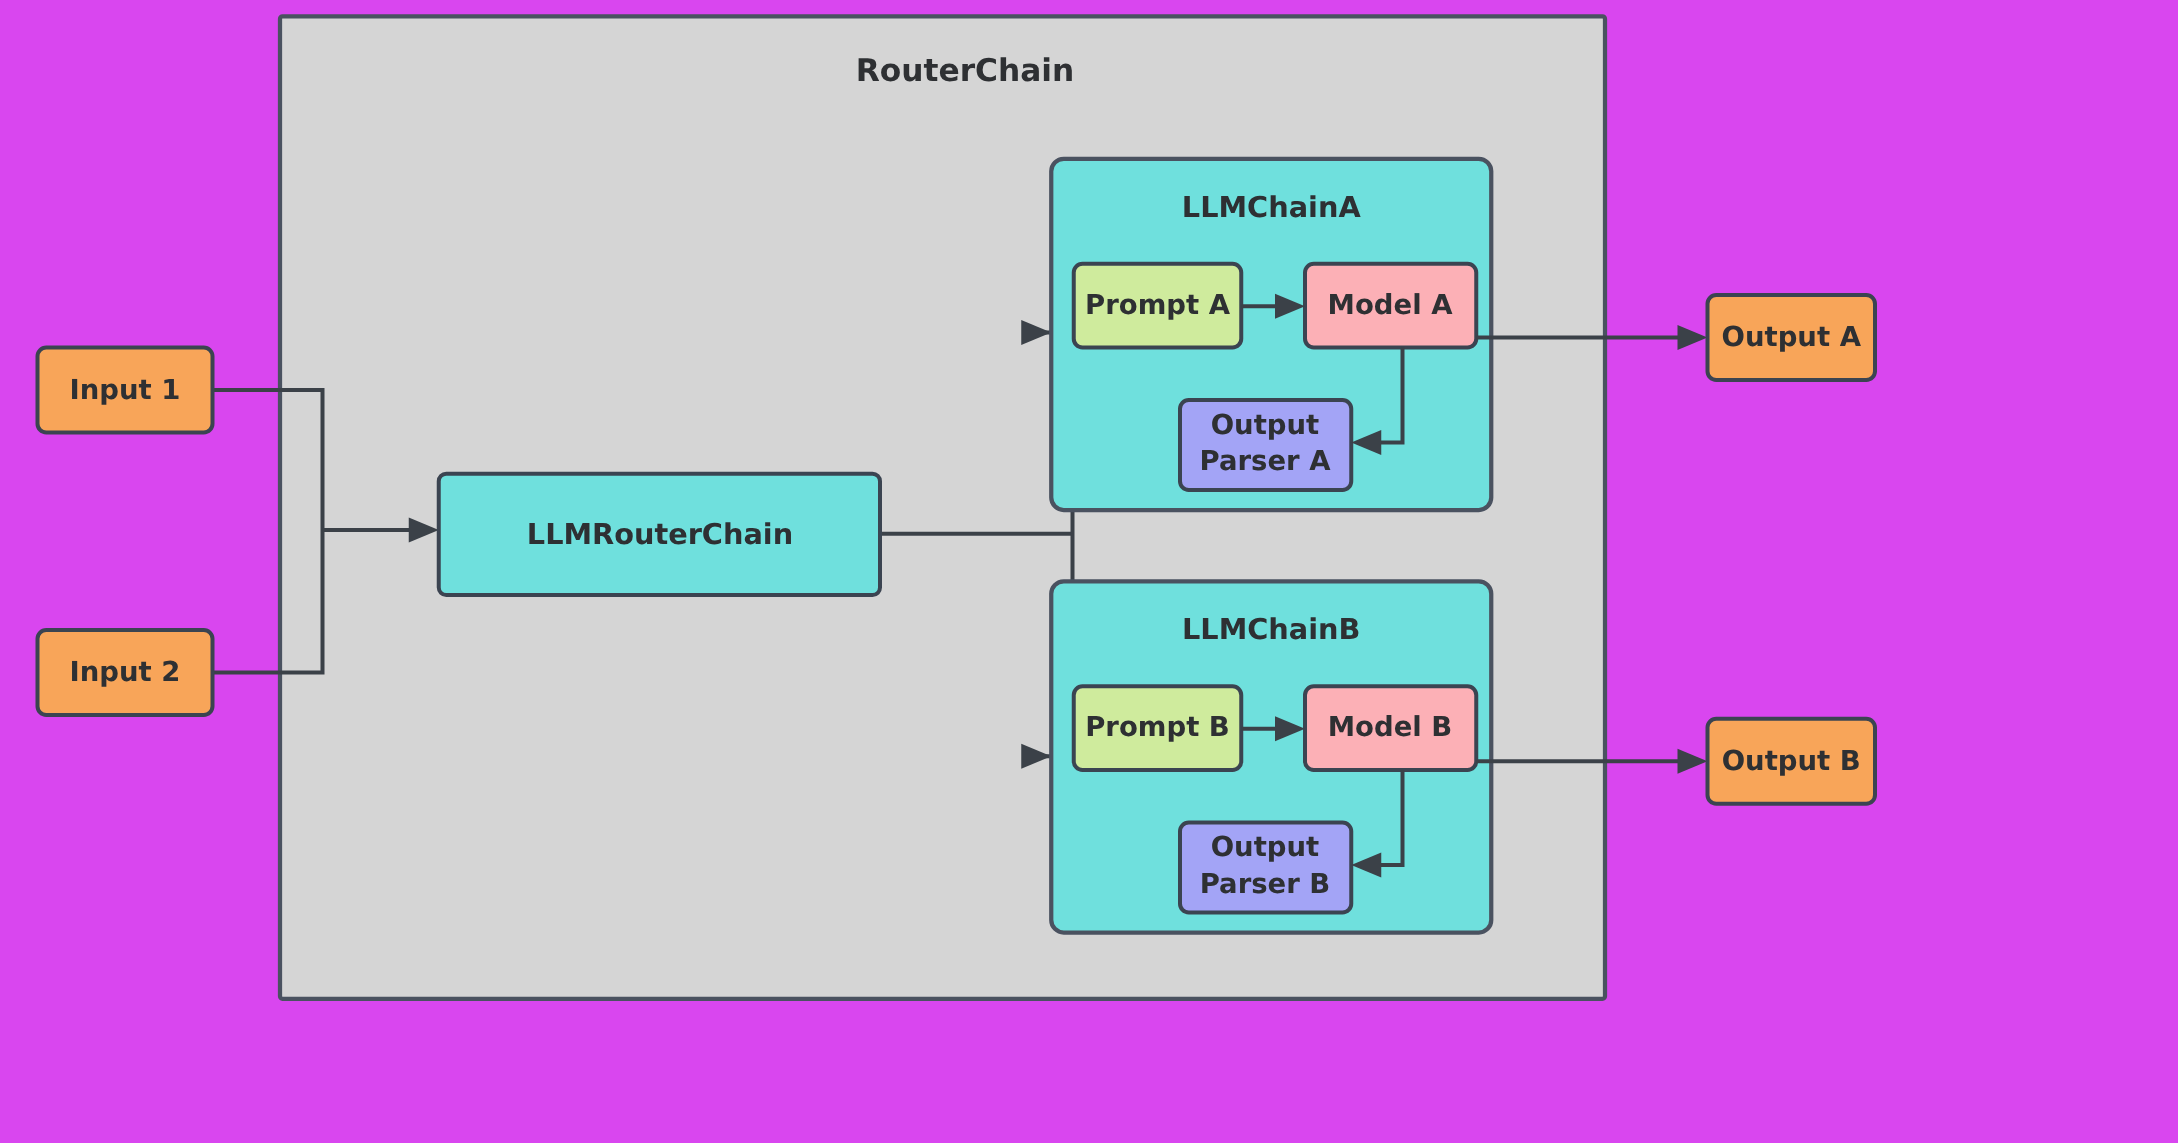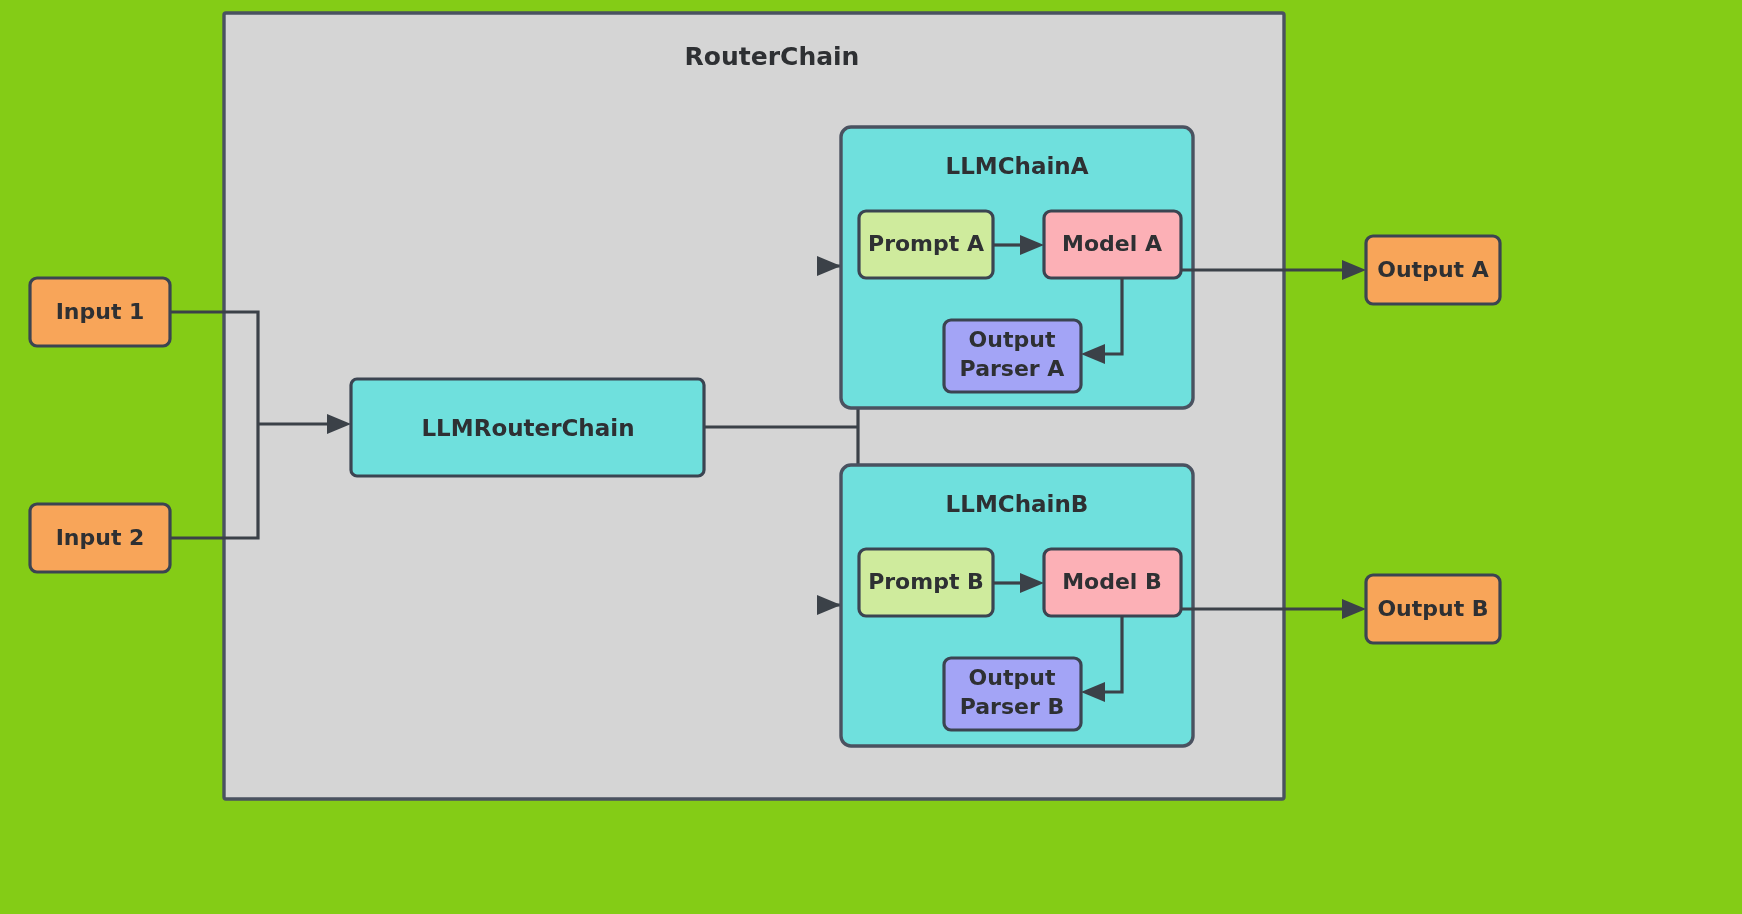--- a/index.html
+++ b/index.html
@@ -10,21 +10,21 @@
   body {
     width: 1742px;
     height: 914px;
     overflow: hidden;
     font-family: "DejaVu Sans", "Liberation Sans", sans-serif;
   }
   #diagram-root {
     position: relative;
     width: 1742px;
     height: 914px;
-    background: #84cc16;
+    background: #d946ef;
   }
   svg.diagram-canvas {
     position: absolute;
     top: 0;
     left: 0;
     width: 1742px;
     height: 914px;
     display: block;
   }
   .node-label {

